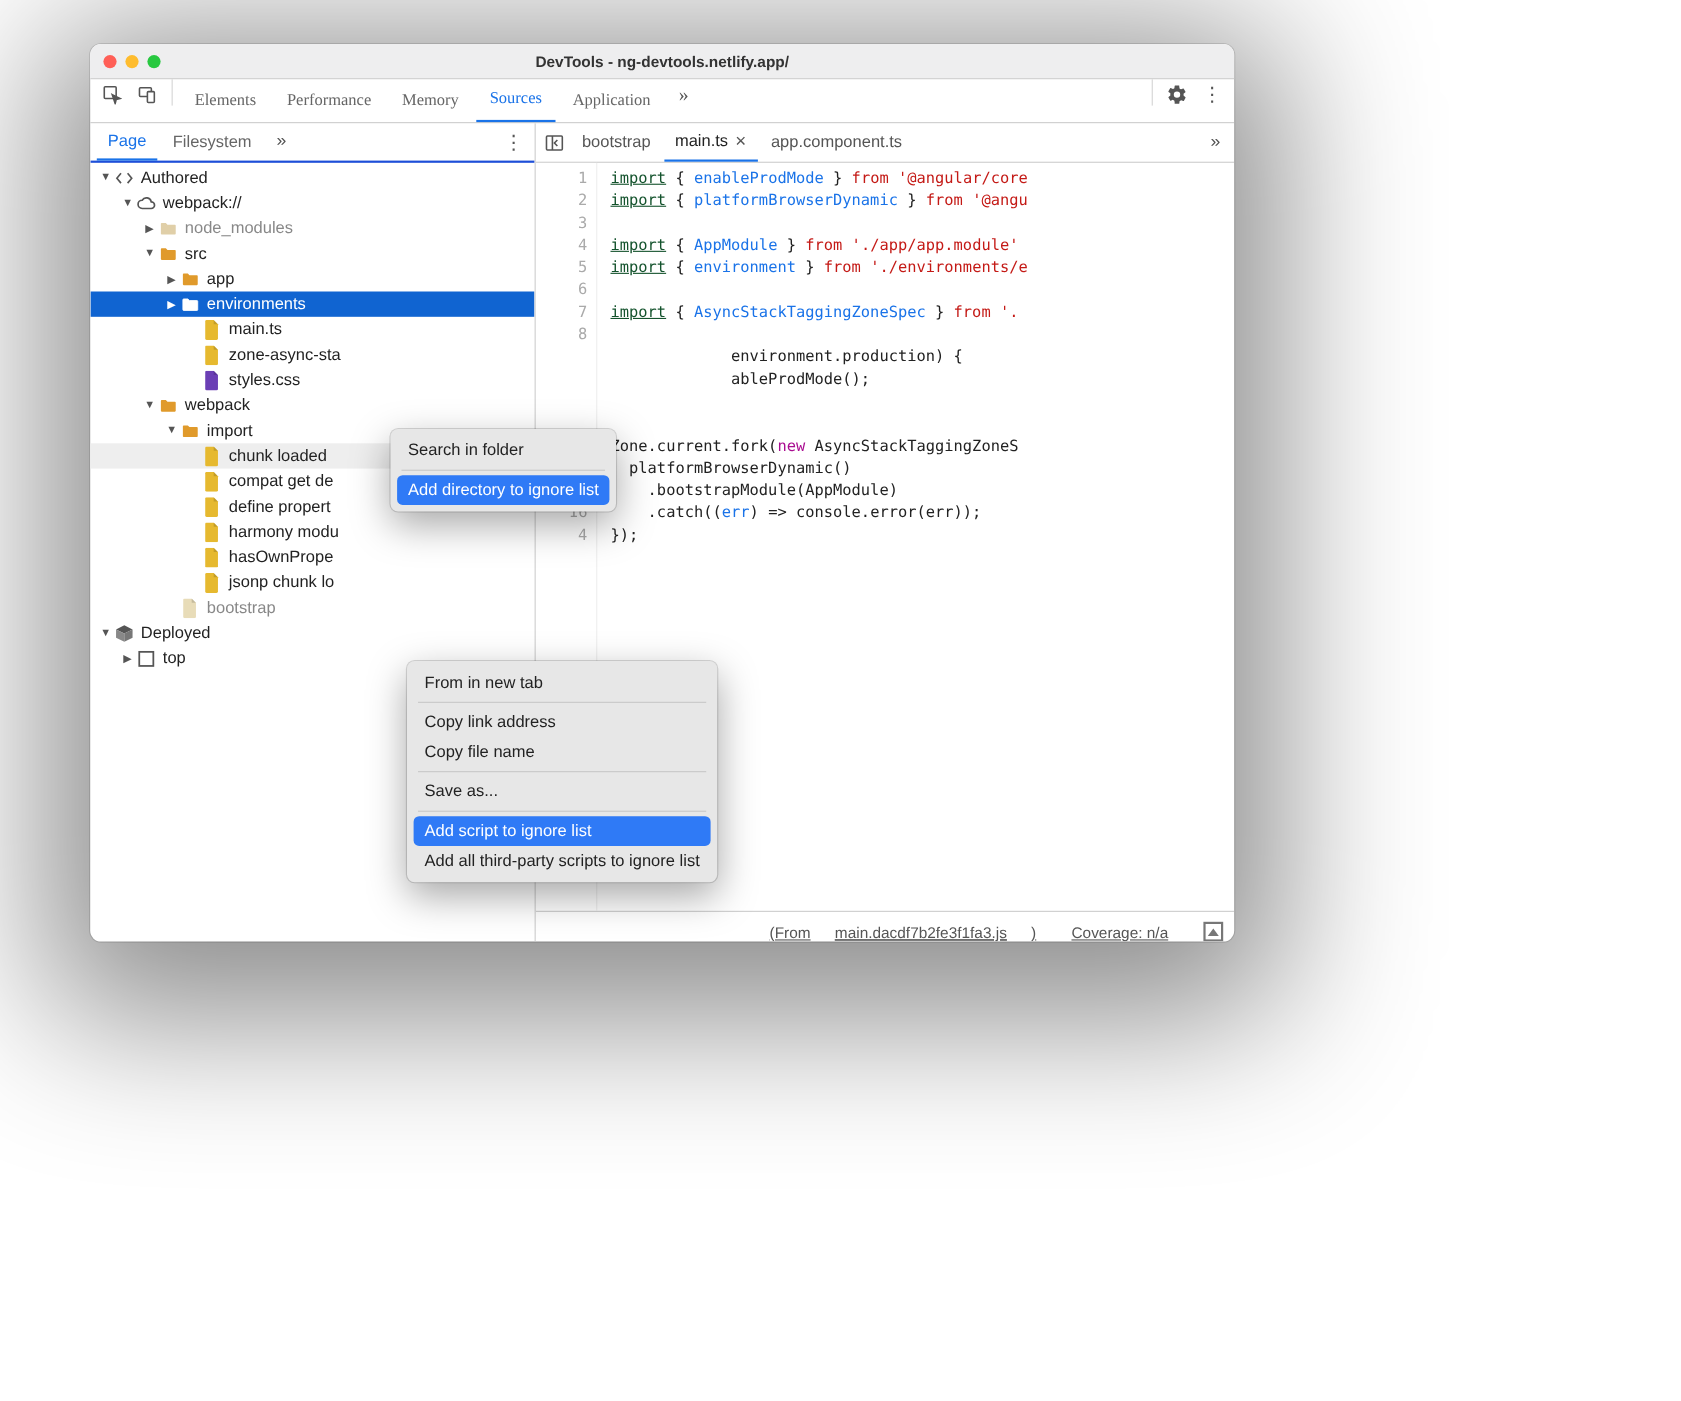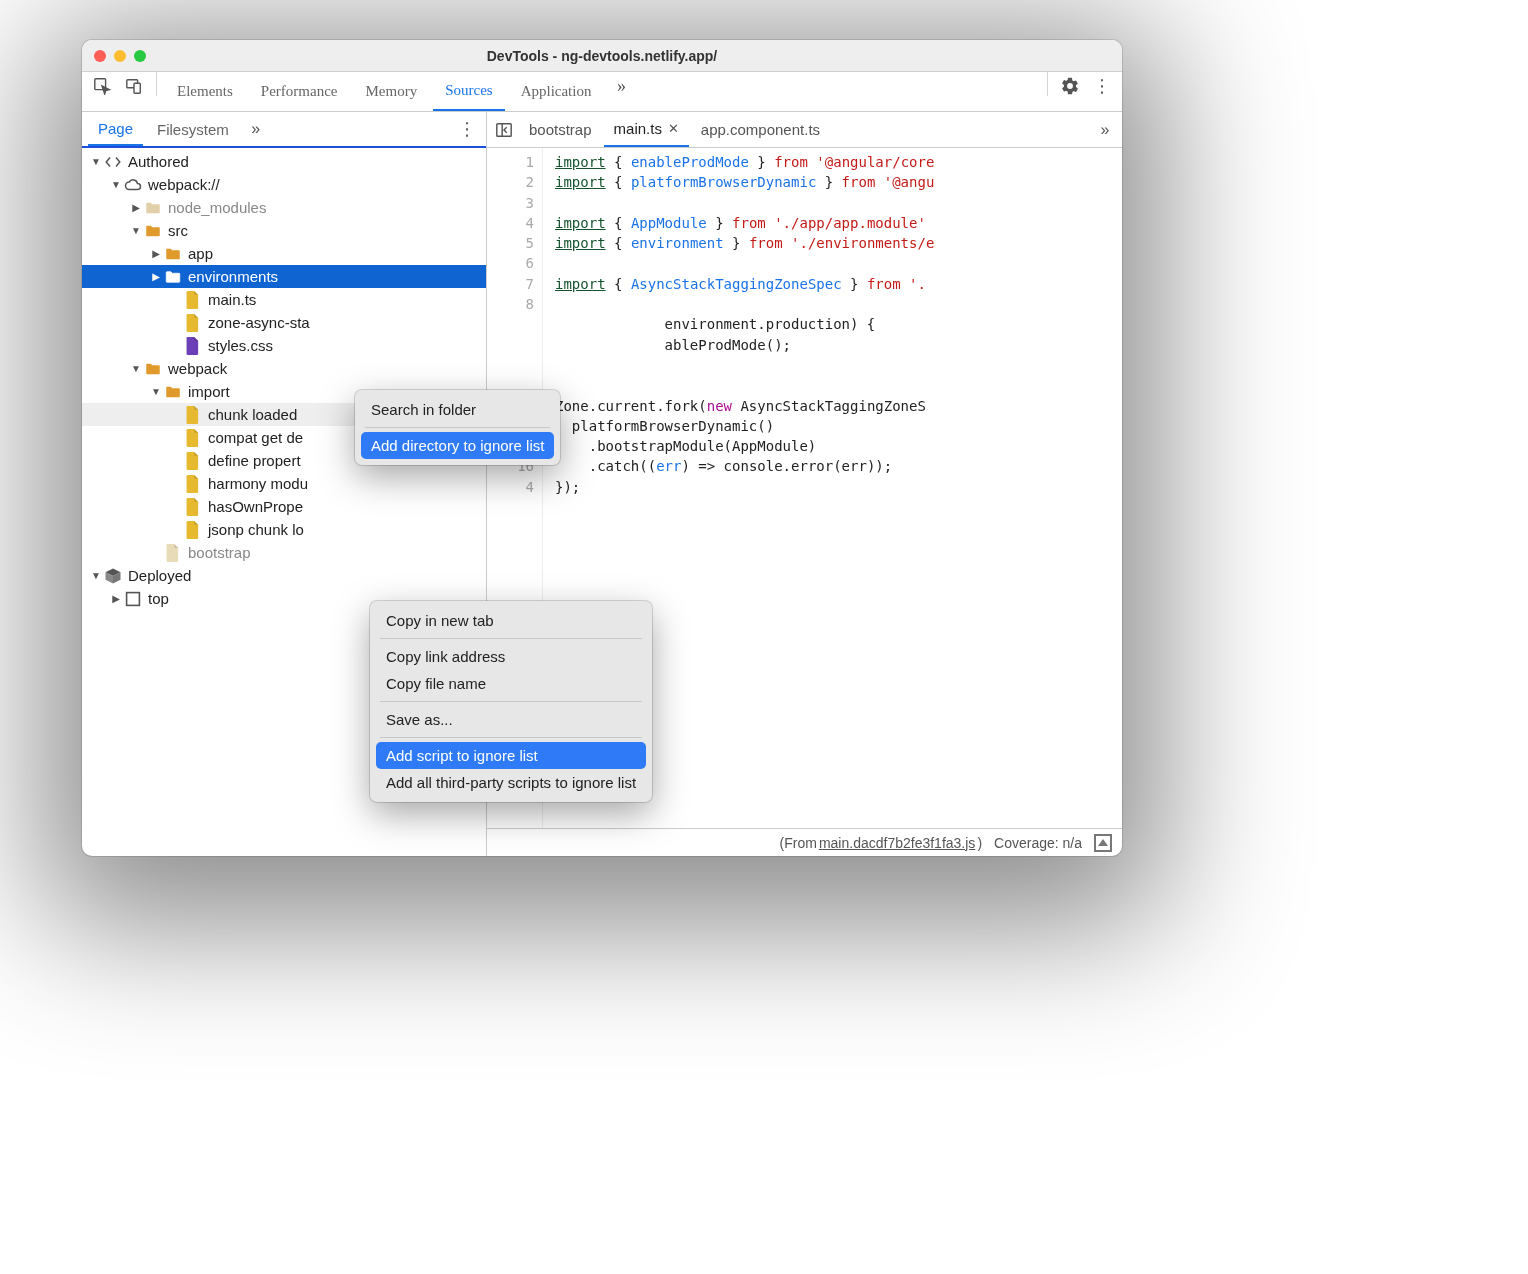--- a/index.html
+++ b/index.html
@@ -131,22 +131,22 @@
   }
   .kw { color:#14532d;text-decoration:underline; }
   .ident { color:#1a73e8; }
   .str { color:#c41a16; }
   .op { color:#c41a16; }
   .plain{color:#222;}
   .new{color:#aa0d91;}
 
   .editor-status {
     height:28px; border-top:1px solid #ccc;
-    display:flex; align-items:center; padding:0 10px; gap:2px;
-    color:#555; font-size:14px;
+    display:flex; align-items:flex-end; padding:0 10px; gap:22px;
+    color:#555; font-size:14px;text-decoration:underline;
   }
   .editor-status .spacer{flex:1;}
   .underlined { text-decoration: underline; color:#555;}
   .corner-box { width:18px;height:18px; border:2px solid #777; display:flex;align-items:center;justify-content:center;}
   .corner-box .tri { width:0;height:0;border-left:5px solid transparent;border-right:5px solid transparent;border-bottom:7px solid #777;}
 
   
   .context-menu {
     position:absolute;
     background:#e7e7e7;
@@ -454,21 +454,21 @@
   </div>
 
 </div>
 
 <div id="cm1" class="context-menu" style="left: 355px; top: 390px;">
     <div class="cm-item">Search in folder</div>
     <div class="cm-divider"></div>
     <div class="cm-item highlight">Add directory to ignore list</div>
   </div>
 <div id="cm2" class="context-menu" style="left: 370px; top: 601px;">
-    <div class="cm-item">Copy in new tab</div>
+    <div class="cm-item">From in new tab</div>
     <div class="cm-divider"></div>
     <div class="cm-item">Copy link address</div>
     <div class="cm-item">Copy file name</div>
     <div class="cm-divider"></div>
     <div class="cm-item">Save as...</div>
     <div class="cm-divider"></div>
     <div class="cm-item highlight">Add script to ignore list</div>
     <div class="cm-item">Add all third-party scripts to ignore list</div>
   </div>
 

